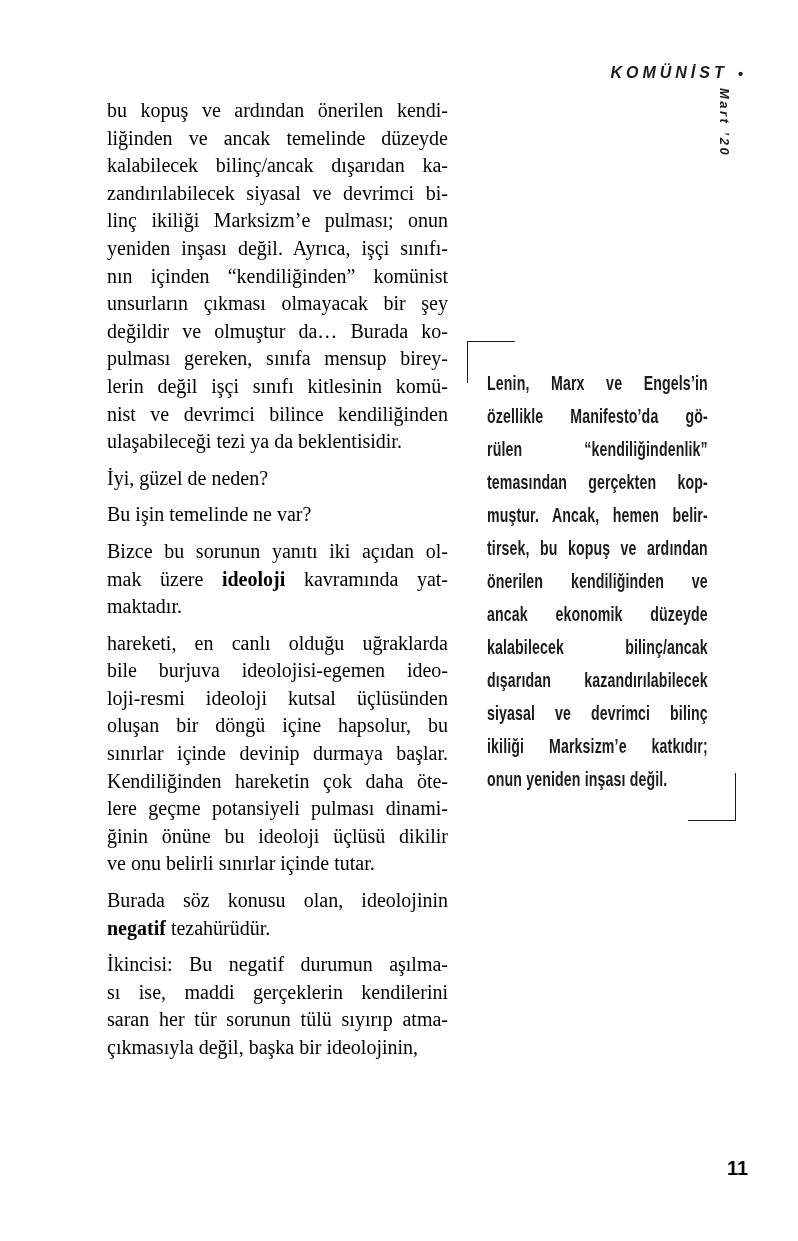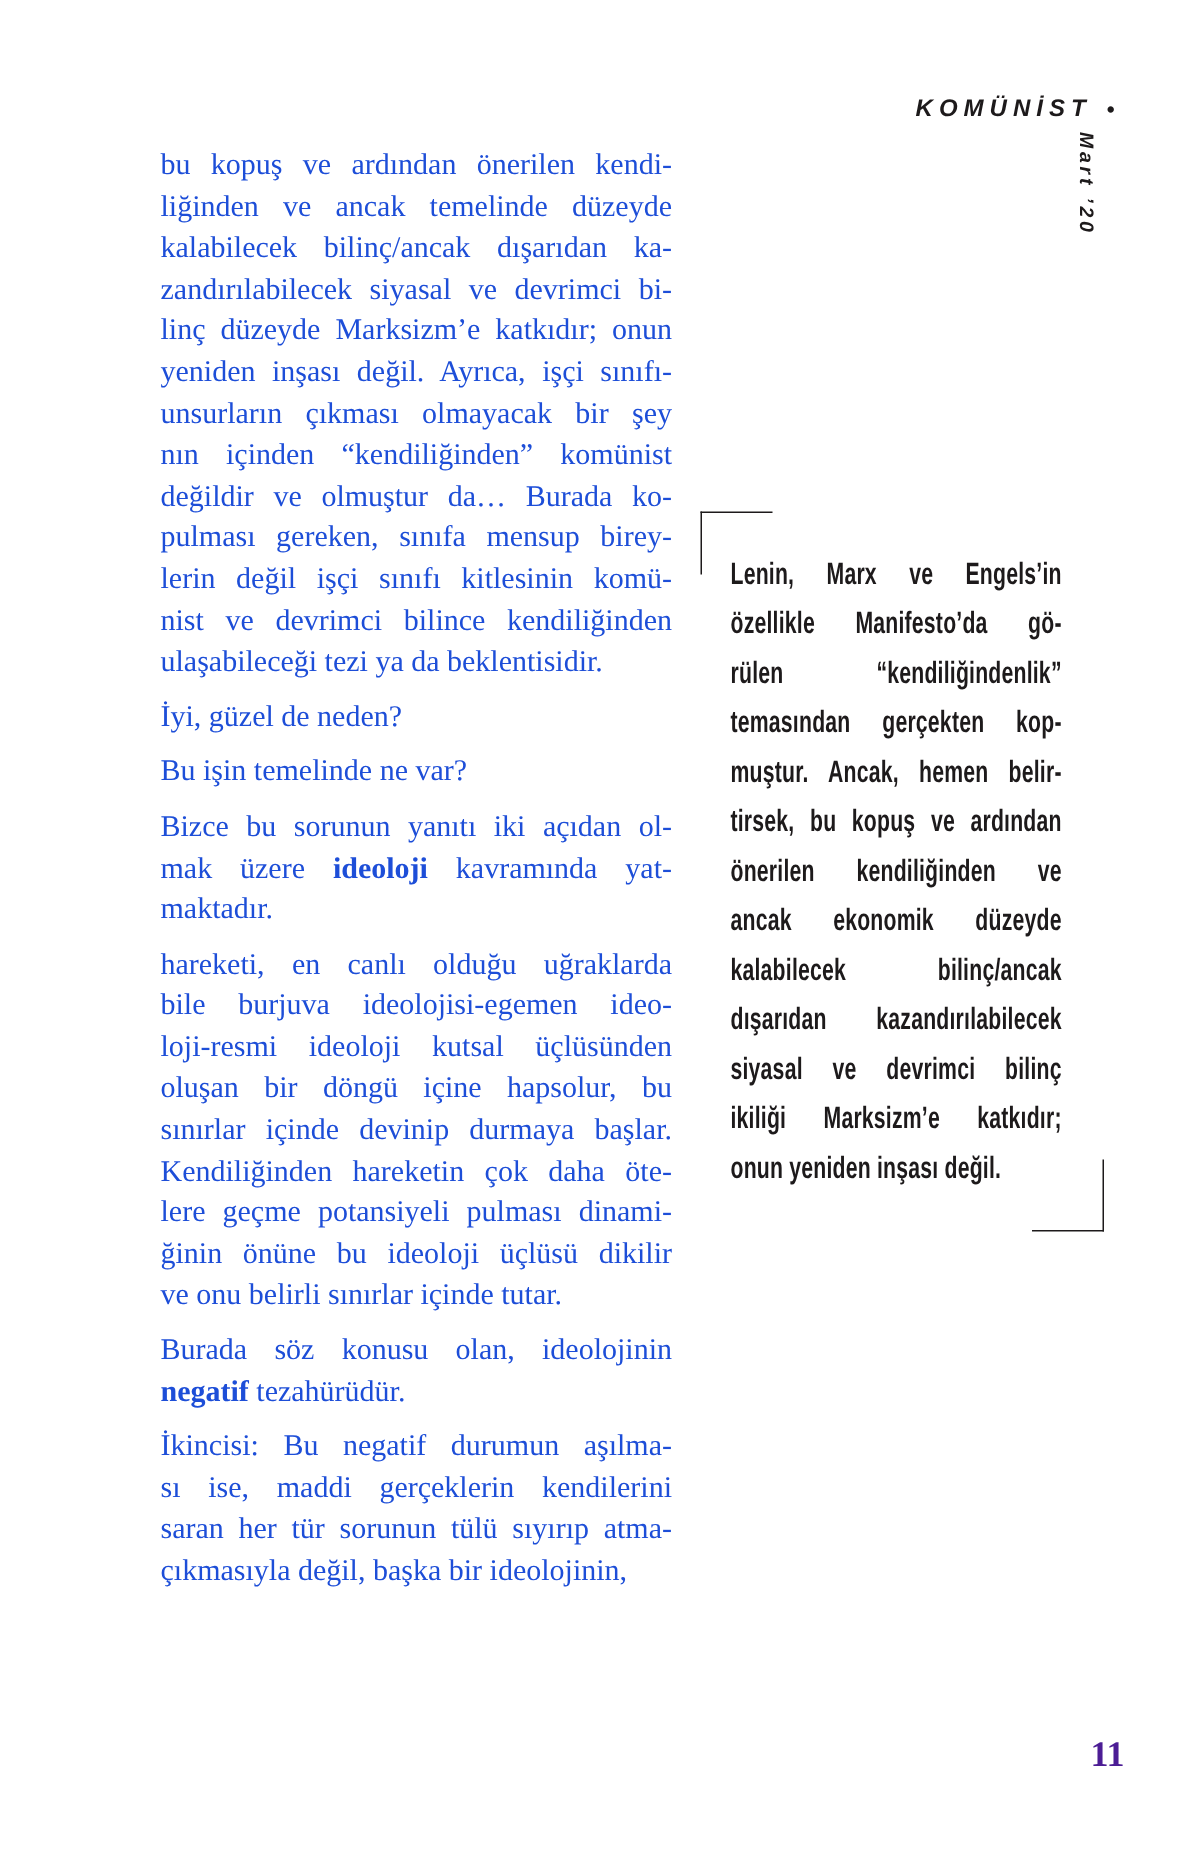--- a/index.html
+++ b/index.html
@@ -30,21 +30,21 @@
     font-family: "Liberation Sans", sans-serif;
     font-weight: bold; font-style: italic;
     font-size: 13px; letter-spacing: 2.5px;
     color: #1d1a1b; white-space: nowrap;
   }
 
   
   .body-col {
     position: absolute; left: 107px; top: 97px; width: 341px;
     font-size: 20px; line-height: 27.6px;
-    color: #1d4ed8;
+    color: #000000;
   }
   .para { margin: 0 0 9px 0; }
   .para:last-child { margin-bottom: 0; }
   .line { text-align: justify; }
   .line.jl { text-align-last: justify; }
   .line b { font-weight: bold; }
 
   
   .quote {
     position: absolute; left: 487px; top: 366px; width: 320px;
@@ -67,47 +67,47 @@
   .bracket-close {
     position: absolute; left: 688px; top: 773px;
     width: 47px; height: 47px;
     border-right: 1.5px solid #1d1a1b;
     border-bottom: 1.5px solid #1d1a1b;
   }
 
   
   .page-number {
     position: absolute; left: 727px; top: 1157px;
-    font-family: Liberation Serif, serif;
-    font-weight: bold; font-size: 24px;
-    color: #4c1d95;
+    font-family: Liberation Sans, sans-serif;
+    font-weight: bold; font-size: 20px;
+    color: #000000;
   }
 </style>
 </head>
 <body>
 
 <div class="page">
 
   <div class="masthead">
     <span>KOMÜNİST</span>
     <span class="bullet">•</span>
   </div>
 
   <div class="issue-date">Mart ’20</div>
 
   <div class="body-col">
       <div class="para">
         <div class="line jl">bu kopuş ve ardından önerilen kendi-</div>
         <div class="line jl">liğinden ve ancak temelinde düzeyde</div>
         <div class="line jl">kalabilecek bilinç/ancak dışarıdan ka-</div>
         <div class="line jl">zandırılabilecek siyasal ve devrimci bi-</div>
-        <div class="line jl">linç düzeyde Marksizm’e katkıdır; onun</div>
+        <div class="line jl">linç ikiliği Marksizm’e pulması; onun</div>
         <div class="line jl">yeniden inşası değil. Ayrıca, işçi sınıfı-</div>
+        <div class="line jl">nın içinden “kendiliğinden” komünist</div>
         <div class="line jl">unsurların çıkması olmayacak bir şey</div>
-        <div class="line jl">nın içinden “kendiliğinden” komünist</div>
         <div class="line jl">değildir ve olmuştur da… Burada ko-</div>
         <div class="line jl">pulması gereken, sınıfa mensup birey-</div>
         <div class="line jl">lerin değil işçi sınıfı kitlesinin komü-</div>
         <div class="line jl">nist ve devrimci bilince kendiliğinden</div>
         <div class="line">ulaşabileceği tezi ya da beklentisidir.</div>
       </div>
       <div class="para">
         <div class="line">İyi, güzel de neden?</div>
       </div>
       <div class="para">

